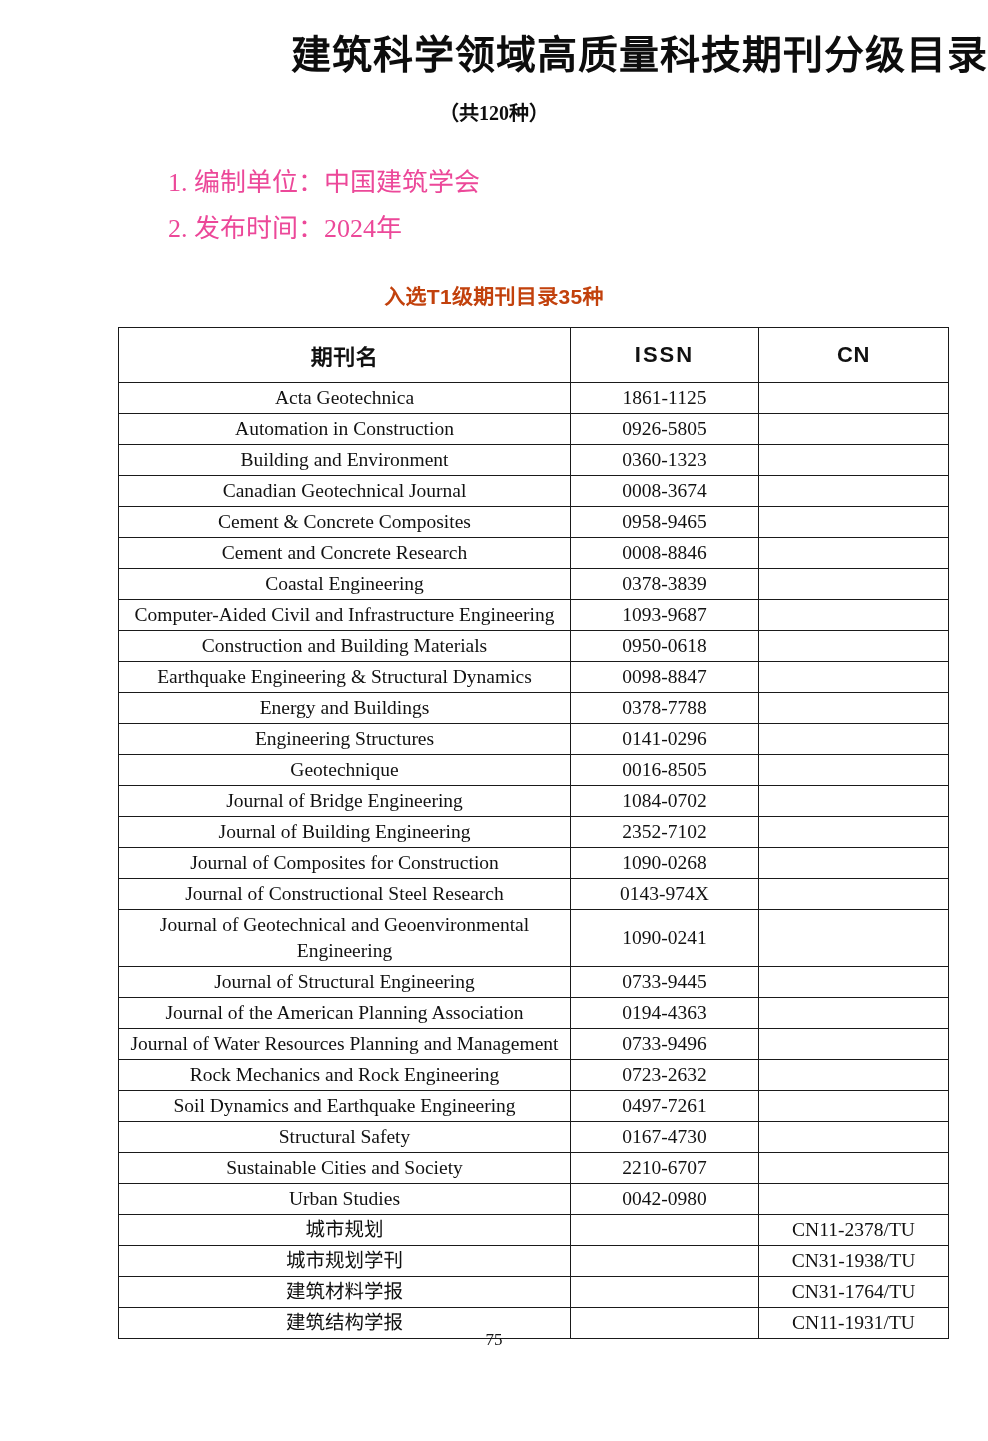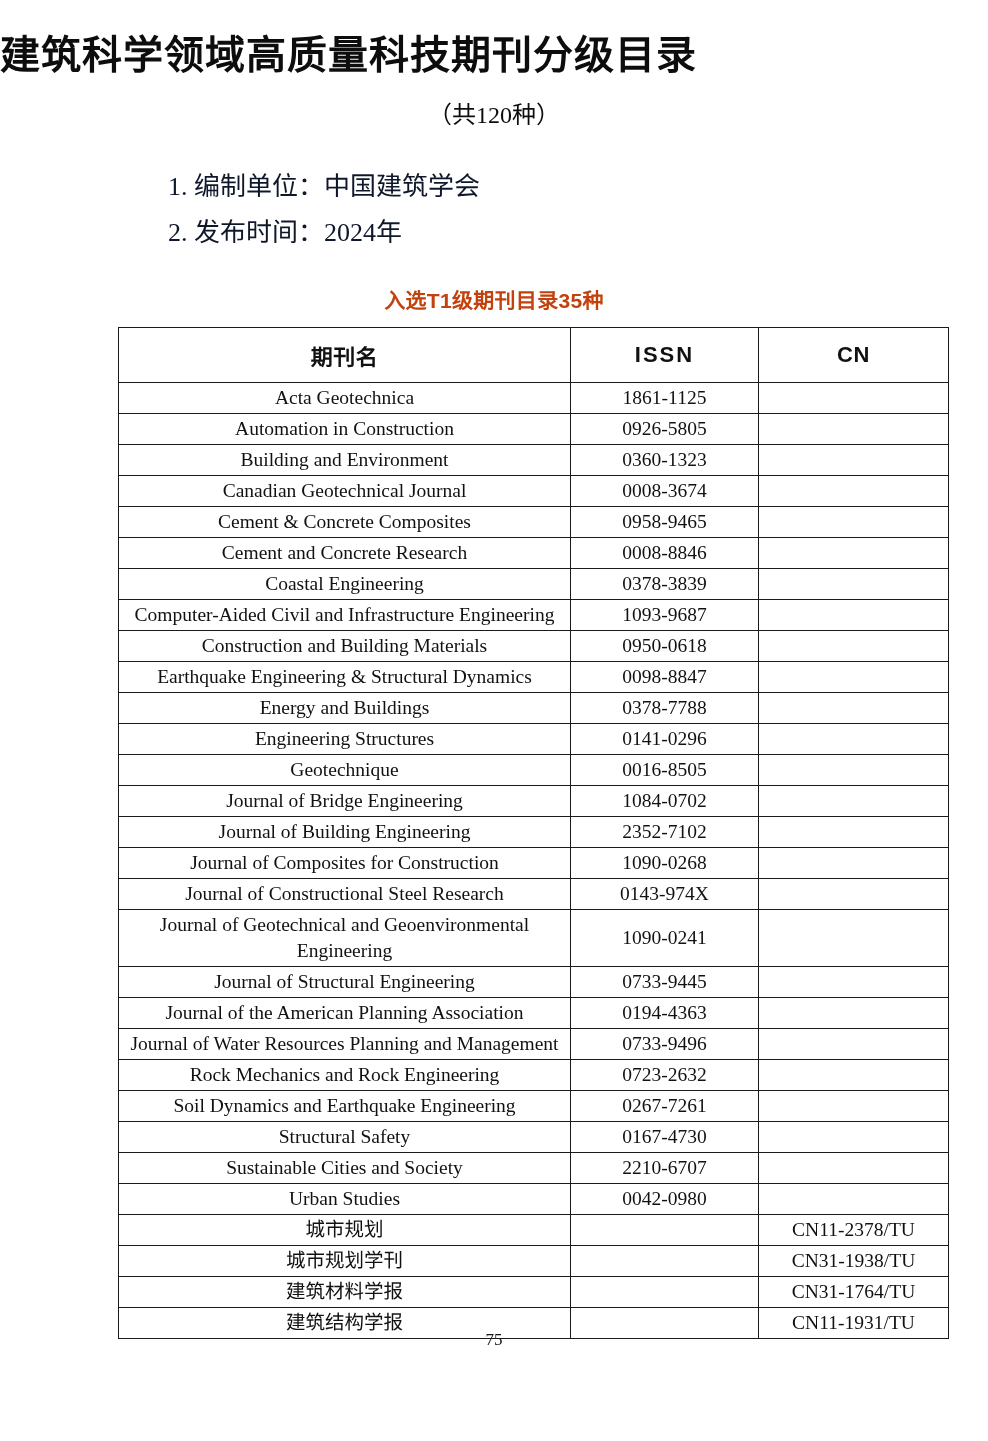--- a/index.html
+++ b/index.html
@@ -21,54 +21,54 @@
     width: 988px;
     height: 1441px;
     box-sizing: border-box;
     position: relative;
     overflow: hidden;
     background: #ffffff;
   }
 
   
   .doc-title {
-    text-align: left;
+    text-align: right;
     font-family: "Liberation Serif", "DejaVu Serif", serif;
     font-weight: 700;
     font-size: 40px;
     letter-spacing: 1px;
     line-height: 1.1;
     margin: 0;
     padding-top: 34px;
     color: #0d0d0d;
   }
   .doc-subtitle {
     text-align: center;
     font-family: "Liberation Serif", "DejaVu Serif", serif;
-    font-weight: 400;
-    font-size: 24px;
+    font-weight: 700;
+    font-size: 20px;
     line-height: 1.1;
     margin: 0;
     padding-top: 24px;
     color: #0d0d0d;
   }
 
   
   .meta-list {
     margin: 0;
     padding: 46px 0 0 0;
     list-style: none;
   }
   .meta-item {
     font-size: 26px;
     line-height: 1.0;
     padding-left: 168px;
     margin-bottom: 20px;
     white-space: pre;
-    color: #0f172a;
+    color: #ec4899;
   }
 
   
   .section-heading {
     text-align: center;
     font-family: "Liberation Sans", "DejaVu Sans", sans-serif;
     font-weight: 700;
     font-size: 21px;
     margin: 0;
     padding-top: 18px;
@@ -289,21 +289,21 @@
             <td class="issn-cell">0733-9496</td>
             <td class="cn-cell"></td>
           </tr>
           <tr>
             <td class="name-cell">Rock Mechanics and Rock Engineering</td>
             <td class="issn-cell">0723-2632</td>
             <td class="cn-cell"></td>
           </tr>
           <tr>
             <td class="name-cell">Soil Dynamics and Earthquake Engineering</td>
-            <td class="issn-cell">0267-7261</td>
+            <td class="issn-cell">0497-7261</td>
             <td class="cn-cell"></td>
           </tr>
           <tr>
             <td class="name-cell">Structural Safety</td>
             <td class="issn-cell">0167-4730</td>
             <td class="cn-cell"></td>
           </tr>
           <tr>
             <td class="name-cell">Sustainable Cities and Society</td>
             <td class="issn-cell">2210-6707</td>

